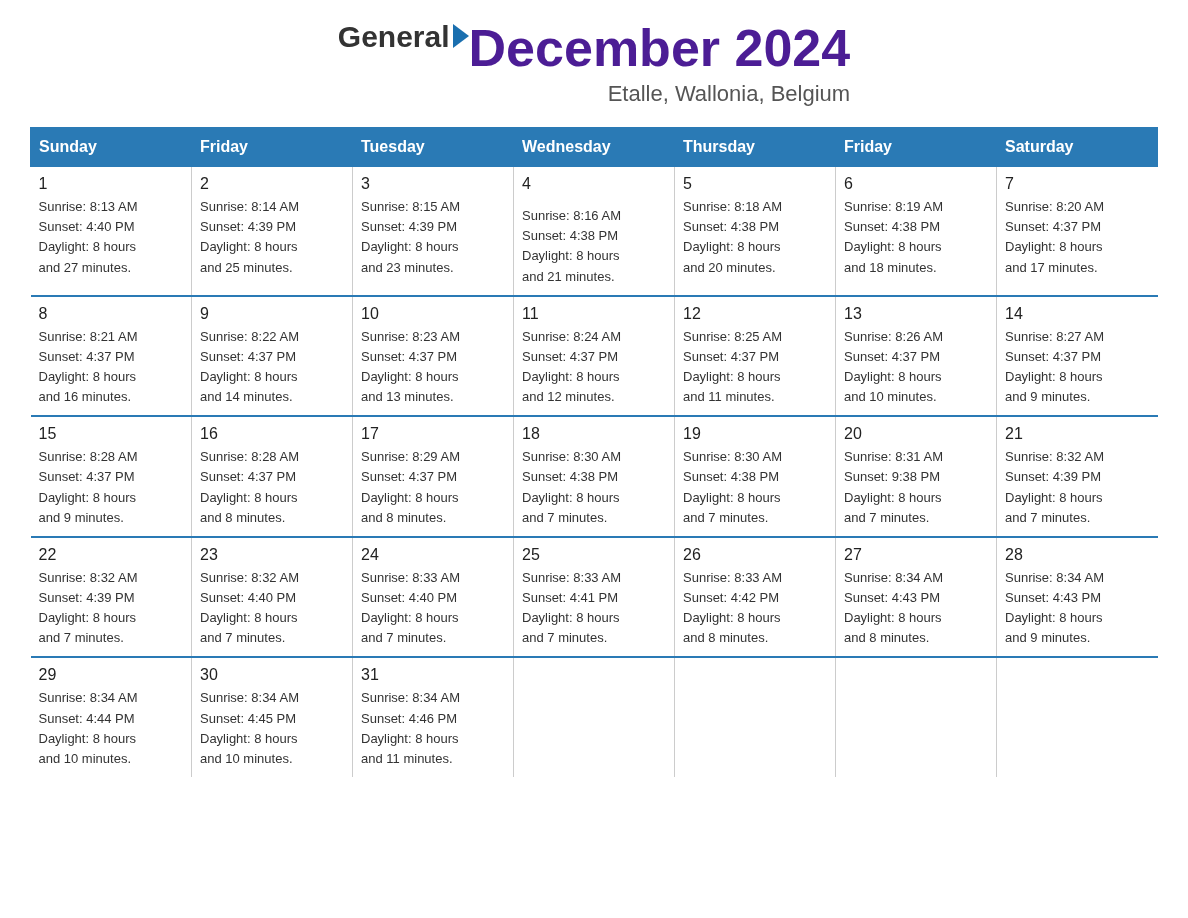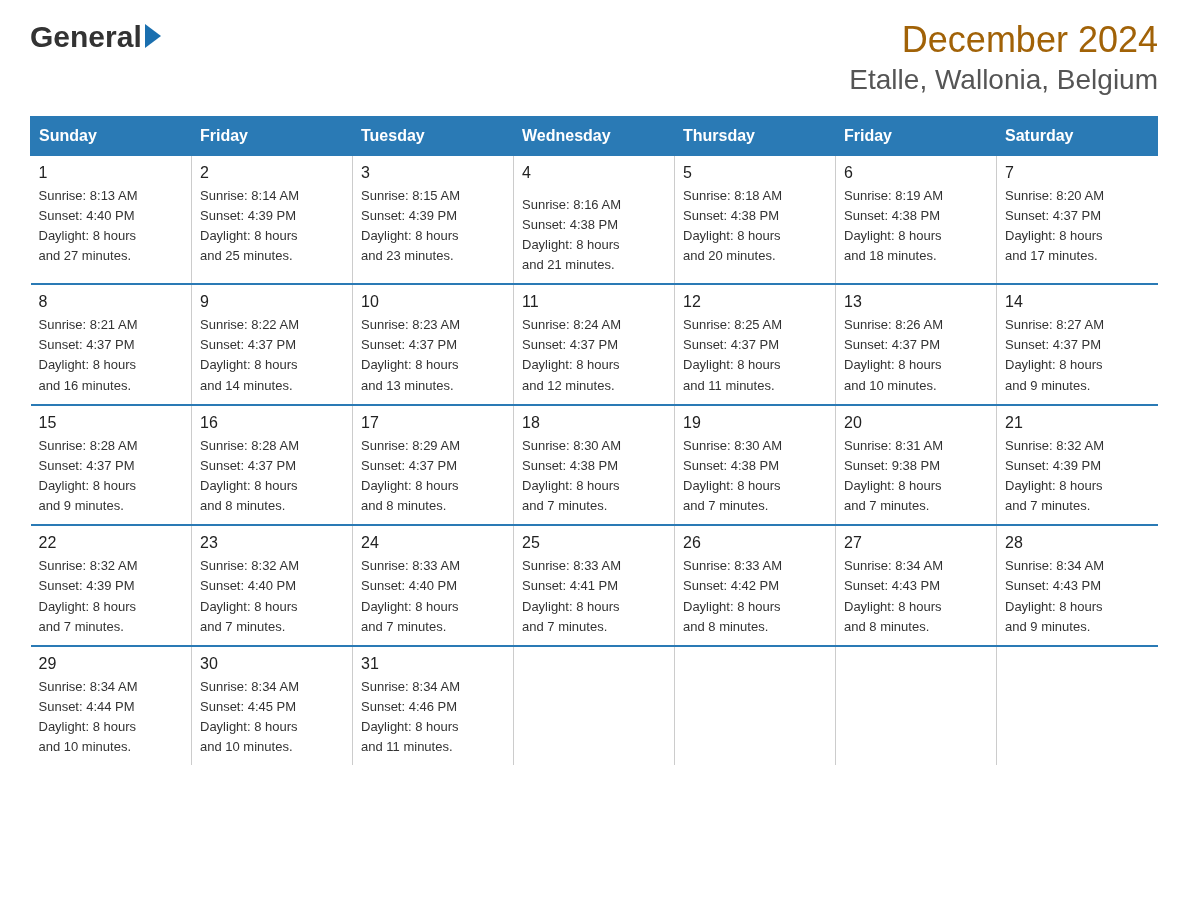--- a/index.html
+++ b/index.html
@@ -5,35 +5,35 @@
     * { box-sizing: border-box; margin: 0; padding: 0; }
     body {
       font-family: Arial, sans-serif;
       background: #fff;
       padding: 20px 30px;
       width: 1188px;
       min-height: 918px;
     }
     .header {
       display: flex;
-      justify-content: space-between;
+      justify-content: center;
       align-items: flex-start;
       margin-bottom: 20px;
     }
     .title-block {
       text-align: right;
     }
     .main-title {
-      font-size: 36px;
-      font-weight: normal;
-      color: #a16207;
+      font-size: 52px;
+      font-weight: bold;
+      color: #4c1d95;
       line-height: 1.1;
     }
     .subtitle {
-      font-size: 28px;
+      font-size: 22px;
       color: #555;
       margin-top: 4px;
     }
     table {
       width: 100%;
       border-collapse: collapse;
       table-layout: fixed;
     }
     thead tr {
       background-color: #2a7ab5;

